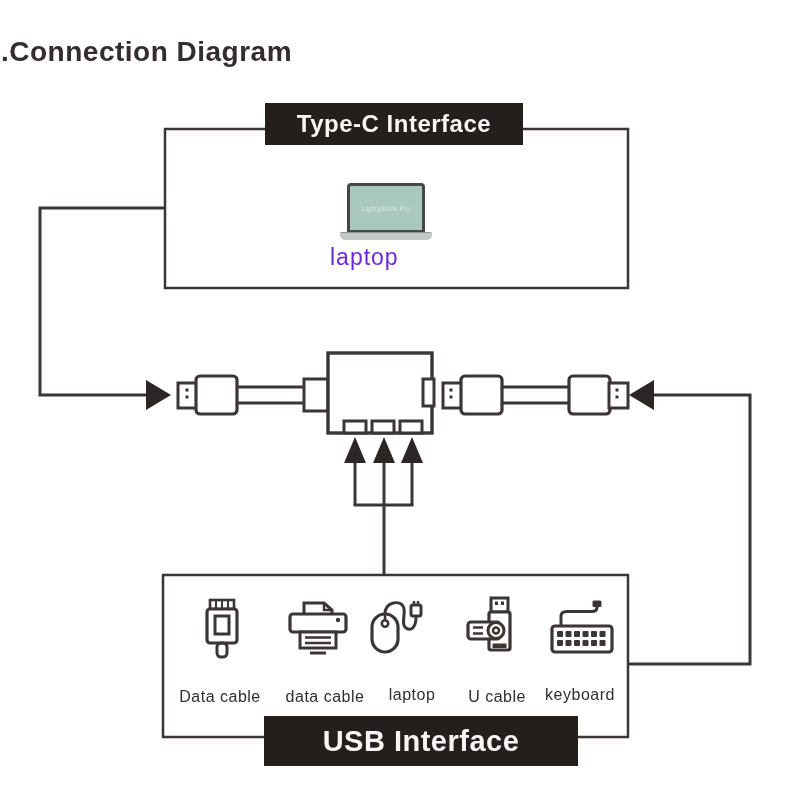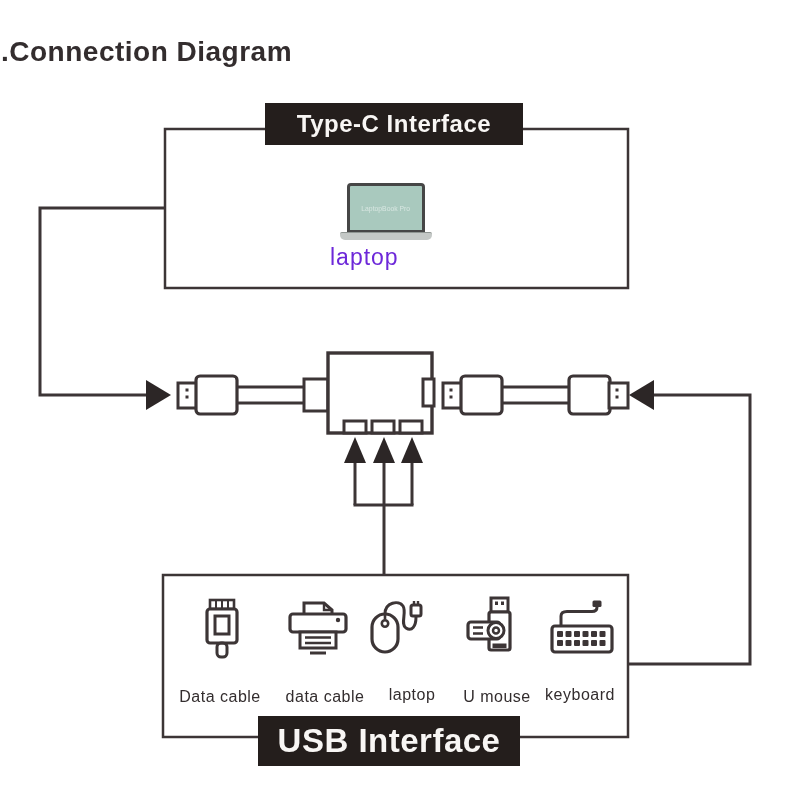--- a/index.html
+++ b/index.html
@@ -11,21 +11,21 @@
     position:absolute;left:1px;top:36px;
     font-size:28px;font-weight:bold;color:#332d2e;letter-spacing:.5px;
   }
   .linework{position:absolute;left:0;top:0;}
   .banner{
     position:absolute;background:#241e1c;color:#f8f6f4;
     display:flex;align-items:center;justify-content:center;
     font-weight:bold;letter-spacing:.5px;
   }
   .banner-typec{left:265px;top:103px;width:258px;height:42px;font-size:24px;}
-  .banner-usb{left:258px;top:716px;width:262px;height:50px;font-size:33px;}
+  .banner-usb{left:264px;top:716px;width:314px;height:50px;font-size:29px;}
   .laptop{position:absolute;left:344px;top:183px;width:84px;height:56px;}
   .laptop-lid{
     position:absolute;left:3px;top:0;width:72px;height:44px;
     background:#a9c9be;border:3px solid #464646;border-radius:4px 4px 0 0;
     display:flex;align-items:center;justify-content:center;
   }
   .laptop-screen-text{
     font-size:8px;color:rgba(255,255,255,.55);white-space:nowrap;
     transform:scale(.85);
   }
@@ -178,16 +178,16 @@
       <rect x="24" y="40" width="6" height="6" rx="1"></rect>
         <rect x="32.5" y="40" width="6" height="6" rx="1"></rect>
       <rect x="41" y="40" width="6" height="6" rx="1"></rect>
         <rect x="49.5" y="40" width="6" height="6" rx="1"></rect>
     </g>
   </svg>
 
   <div class="dev-label" style="left:160px;top:688px">Data cable</div>
   <div class="dev-label" style="left:265px;top:688px">data cable</div>
   <div class="dev-label" style="left:352px;top:686px">laptop</div>
-  <div class="dev-label" style="left:437px;top:688px">U mouse</div>
+  <div class="dev-label" style="left:437px;top:688px">U cable</div>
   <div class="dev-label" style="left:520px;top:686px">keyboard</div>
 
 </div>
 
 </body></html>

